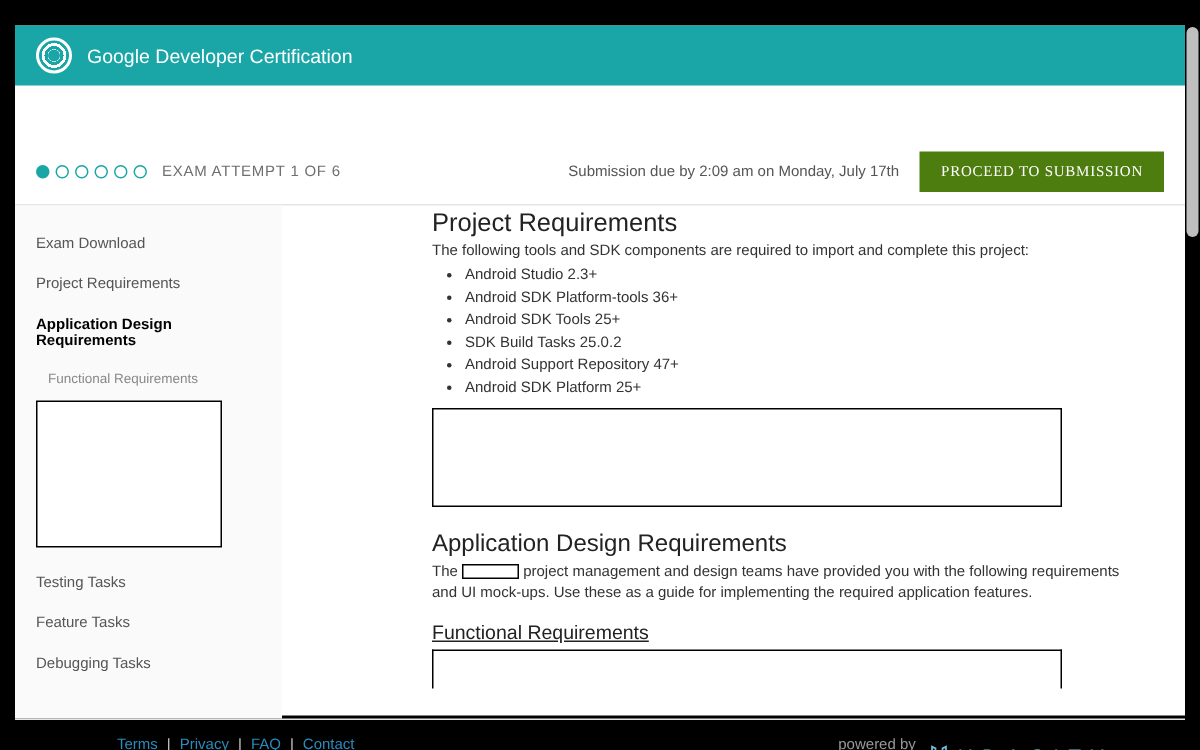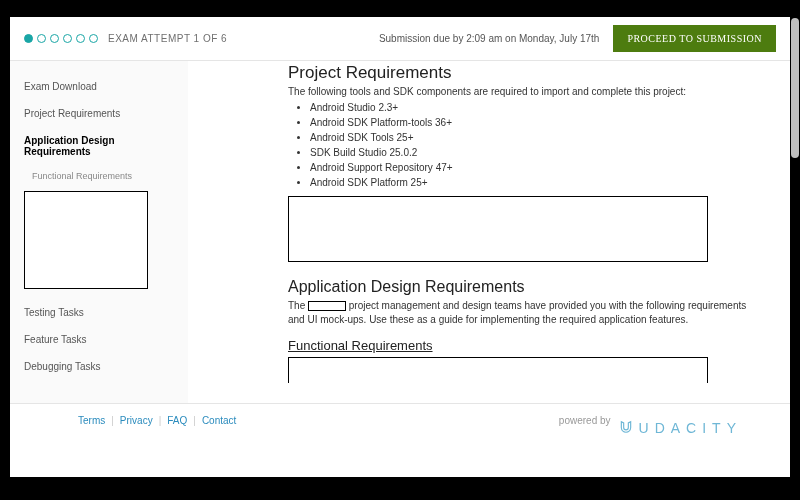--- a/index.html
+++ b/index.html
@@ -3,21 +3,21 @@
 <meta charset="utf-8">
 <style>
   * { box-sizing: border-box; margin: 0; padding: 0; }
   html, body { width: 800px; height: 500px; font-family: -apple-system, Helvetica, Arial, sans-serif; background: #000; overflow: hidden; }
   .frame { position: absolute; top: 17px; left: 10px; width: 780px; height: 460px; background: #fff; }
   .scrollbar { position: absolute; right: 1px; top: 18px; width: 8px; height: 140px; background: #bfbfbf; border-radius: 4px; }
   .header { height: 40px; background: #1aa6a6; display: flex; align-items: center; padding: 0 14px; color: #fff; }
   .logo-badge { width: 24px; height: 24px; border-radius: 50%; background: radial-gradient(circle,#fff 0 30%, #1aa6a6 30% 45%, #fff 45% 58%, #1aa6a6 58% 70%, #1aa6a6 70%); display:flex; align-items:center; justify-content:center; margin-right: 10px; border:2px solid #fff;}
   .logo-badge::after{content:"";width:8px;height:8px;border-radius:50%;background:#1aa6a6;}
   .header-title { font-size: 13px; font-weight: 400; }
-  .subbar { height: 44px; border-bottom: 1px solid #e5e5e5; display: flex; align-items: center; padding: 10px 14px; font-size: 10px; color: #555; }
+  .subbar { height: 44px; border-bottom: 1px solid #e5e5e5; display: flex; align-items: center; padding: 10px 14px; font-size: 10px; color: #555; margin-top: 36px; }
   .steps { display: flex; align-items: center; gap: 4px; margin-right: 10px; }
   .step { width: 9px; height: 9px; border: 1px solid #1aa6a6; border-radius: 50%; }
   .step.active { background: #1aa6a6; }
   .attempt { font-size: 10px; letter-spacing: .5px; color: #6f6f6f; }
   .spacer { flex: 1; }
   .due { font-size: 10px; color: #555; margin-right: 14px; }
   .proceed { background: #4d7c0f; color: #fff; font-size: 10px; letter-spacing: .5px; padding: 8px 14px; border: none; cursor: pointer; font-family: Liberation Serif, serif; }
   .body { display: flex; height: 342px; }
   .sidebar { width: 178px; background: #fafafa; padding: 12px 0 0 0; font-size: 10px; color: #555; }
   .side-item { padding: 8px 14px; cursor: pointer; }
@@ -40,20 +40,24 @@
   .flinks a { color: #2a8bbd; text-decoration: none; text-align: center; }
   .flinks .sep { color: #ccc; }
   .powered { color: #999; font-size: 10px; margin-right: 8px; }
   .udacity { display: flex; gap: 6px; color: #6fb7d6; letter-spacing: 6px; font-size: 14px; margin-top: 15px; }
   .u-icon { width: 14px; height: 14px; }
 </style>
 </head>
 <body>
 
 <div class="frame">
+  <div class="header">
+    <div class="logo-badge"></div>
+    <div class="header-title">Google Developer Certification</div>
+  </div>
 
   <div class="subbar">
     <div class="steps">
       <div class="step active"></div>
       <div class="step"></div>
       <div class="step"></div>
       <div class="step"></div>
       <div class="step"></div>
       <div class="step"></div>
     </div>
@@ -75,21 +79,21 @@
       <div class="side-item">Debugging Tasks</div>
     </div>
 
     <div class="content">
       <div class="h1">Project Requirements</div>
       <div class="p1">The following tools and SDK components are required to import and complete this project:</div>
       <ul class="req">
         <li>Android Studio 2.3+</li>
         <li>Android SDK Platform-tools 36+</li>
         <li>Android SDK Tools 25+</li>
-        <li>SDK Build Studio 25.0.2</li>
+        <li>SDK Build Tasks 25.0.2</li>
         <li>Android Support Repository 47+</li>
         <li>Android SDK Platform 25+</li>
       </ul>
       <div class="bigbox"></div>
 
       <div class="h2">Application Design Requirements</div>
       <div class="p2">
         <span>The </span><span class="blankword"></span><span> project management and design teams have provided you with the following requirements and UI mock-ups. Use these as a guide for implementing the required application features.</span>
       </div>
 

